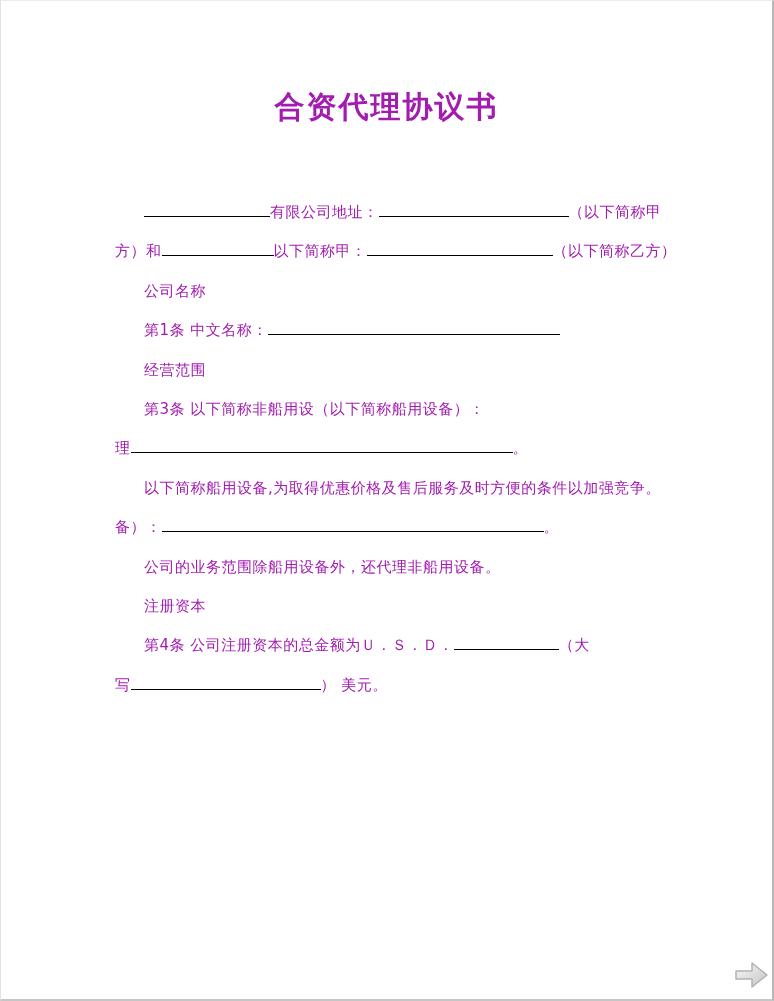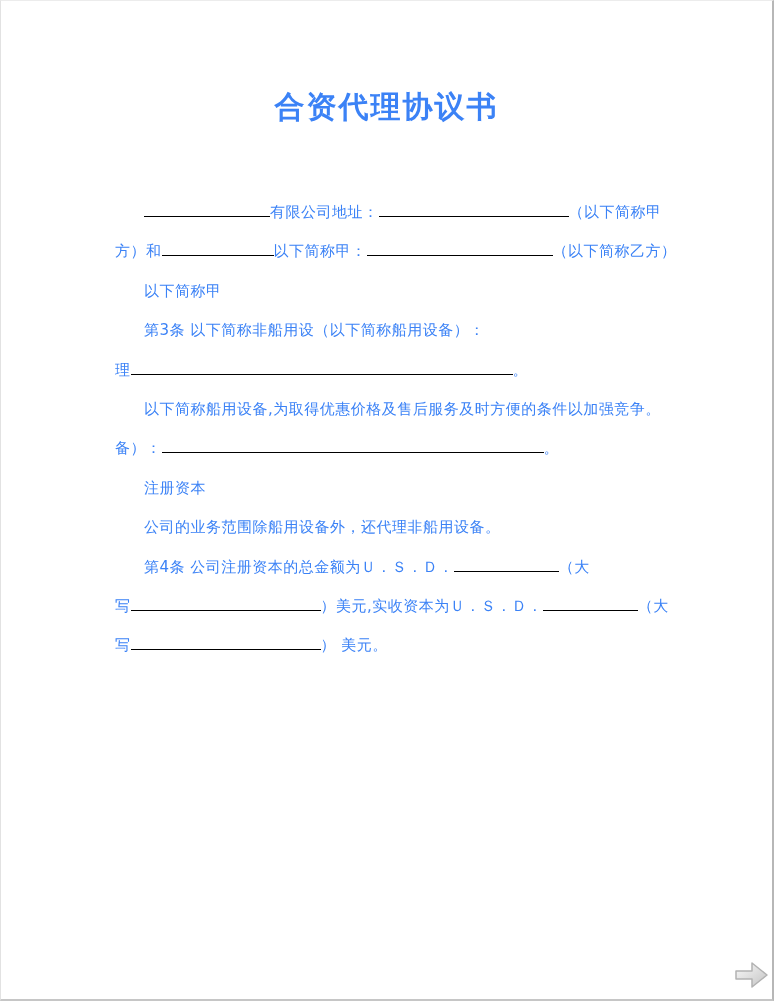--- a/index.html
+++ b/index.html
@@ -6,21 +6,21 @@
   .page{
     position:relative;
     width:774px;height:1001px;
     box-sizing:border-box;
     background:#ffffff;
     border-top:1px solid #ececec;
     border-left:1px solid #e2e2e2;
     border-right:2px solid #b7b7b7;
     border-bottom:2px solid #c6c6c6;
     font-family:"DejaVu Sans","Liberation Sans",sans-serif;
-    color:#3b82f6;
+    color:#a21caf;
     overflow:hidden;
   }
   .doc-title{
     margin:86px 0 0 0;
     text-align:center;
     font-size:30px;
     line-height:40px;
     font-weight:bold;
     letter-spacing:2px;
   }
@@ -51,29 +51,30 @@
 </head>
 <body>
 
 <div class="page">
 
   <h1 class="doc-title">合资代理协议书</h1>
 
   <div class="doc-body">
       <div class="line indent"><span class="blank" style="width: 126px;"></span><span>有限公司地址：</span><span class="blank" style="width: 190px;"></span><span>（以下简称甲</span></div>
       <div class="line"><span>方）和</span><span class="blank" style="width: 112px;"></span><span>以下简称甲：</span><span class="blank" style="width: 186px;"></span><span>（以下简称乙方）</span></div>
-      <div class="line indent"><span>以下简称甲</span></div>
+      <div class="line indent"><span>公司名称</span></div>
+      <div class="line indent"><span>第1条 中文名称：</span><span class="blank" style="width: 292px;"></span></div>
+      <div class="line indent"><span>经营范围</span></div>
       <div class="line indent"><span>第3条 以下简称非船用设（以下简称船用设备）：</span></div>
       <div class="line"><span>理</span><span class="blank" style="width: 382px;"></span><span>。</span></div>
       <div class="line indent"><span>以下简称船用设备,为取得优惠价格及售后服务及时方便的条件以加强竞争。</span></div>
       <div class="line"><span>备）：</span><span class="blank" style="width: 382px;"></span><span>。</span></div>
+      <div class="line indent"><span>公司的业务范围除船用设备外，还代理非船用设备。</span></div>
       <div class="line indent"><span>注册资本</span></div>
-      <div class="line indent"><span>公司的业务范围除船用设备外，还代理非船用设备。</span></div>
       <div class="line indent"><span>第4条 公司注册资本的总金额为Ｕ．Ｓ．Ｄ．</span><span class="blank" style="width: 105px;"></span><span>（大</span></div>
-      <div class="line"><span>写</span><span class="blank" style="width: 190px;"></span><span>）美元,实收资本为Ｕ．Ｓ．Ｄ．</span><span class="blank" style="width: 95px;"></span><span>（大</span></div>
       <div class="line"><span>写</span><span class="blank" style="width: 190px;"></span><span>） 美元。</span></div>
     </div>
 
   <div class="page-arrow">
     <svg width="36" height="32" viewBox="0 0 36 32">
       <defs>
         <linearGradient id="arrowg" x1="0" y1="0" x2="1" y2="1">
           <stop offset="0" stop-color="#fafafa"></stop>
           <stop offset="1" stop-color="#c3c3c3"></stop>
         </linearGradient>

